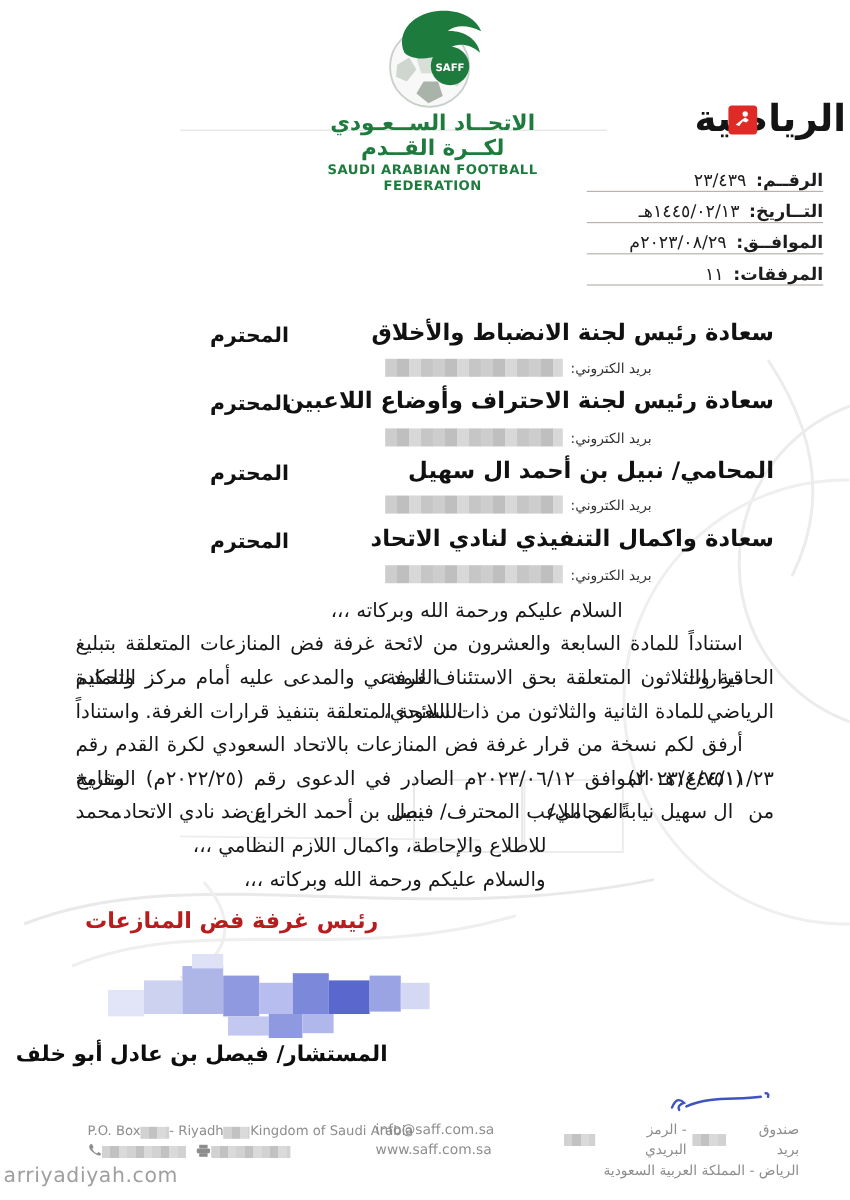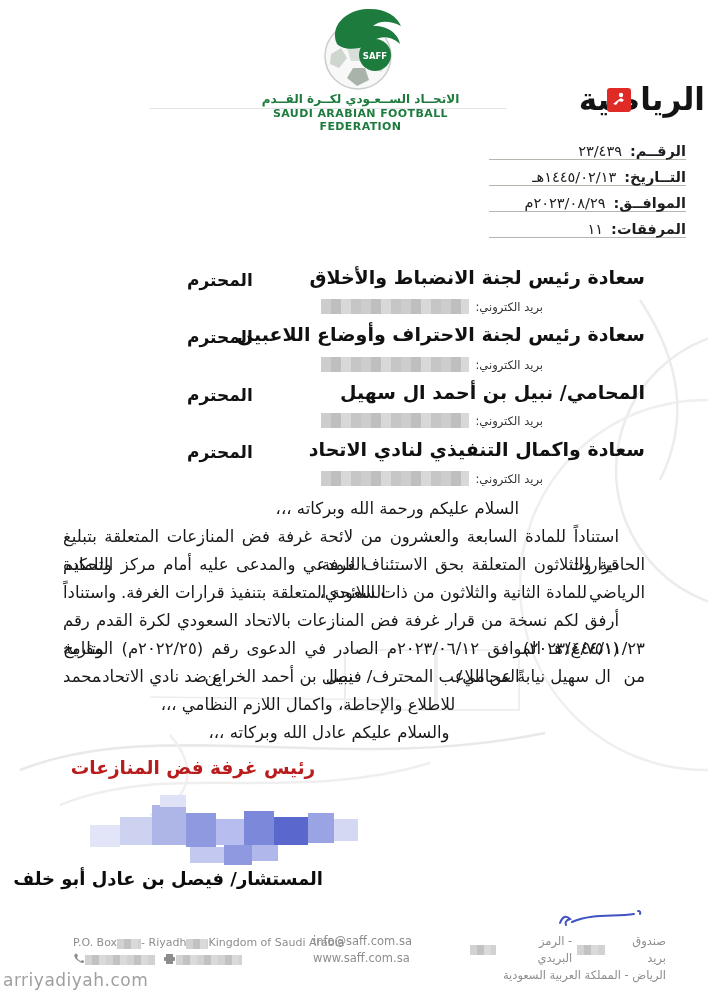--- a/index.html
+++ b/index.html
@@ -2,34 +2,34 @@
 <html lang="ar"><head>
 <meta charset="utf-8">
 <style>
   html,body{margin:0;padding:0;}
   body{background:#ffffff;font-family:"DejaVu Sans",sans-serif;}
   #page{position:relative;width:708px;height:1000px;background:#ffffff;overflow:hidden;}
   
   #wm{position:absolute;inset:0;z-index:0;pointer-events:none;}
   
   #saff-block{position:absolute;left:248px;top:6px;width:225px;text-align:center;z-index:2;}
-  .saff-ar{color:#1e7b3e;font-size:12px;font-weight:bold;letter-spacing:1px;direction:rtl;}
+  .saff-ar{color:#1e7b3e;font-size:18px;font-weight:bold;letter-spacing:1px;direction:rtl;}
   .saff-en{color:#1e7b3e;font-size:11px;font-weight:bold;letter-spacing:.4px;margin-top:1px;}
   #header-rule{position:absolute;left:150px;top:108px;width:356px;height:1px;background:#e3e3e3;z-index:1;}
   #ryd-logo{position:absolute;left:545px;top:82px;width:160px;height:36px;z-index:2;direction:rtl;}
   .ryd-text{font-size:31px;font-weight:900;color:#141414;letter-spacing:-1px;line-height:34px;font-family:"DejaVu Sans",sans-serif;}
   .ryd-red{position:absolute;left:62px;top:6px;width:24px;height:24px;background:#e02a26;border-radius:3px;display:flex;align-items:center;justify-content:center;}
   
   #ref-block{position:absolute;left:489px;top:134px;width:197px;z-index:2;direction:rtl;}
   .ref-row{display:flex;align-items:flex-end;gap:8px;height:25px;border-bottom:1px solid #b9b3ad;font-size:14.5px;color:#1d1d1d;}
   .ref-label{font-weight:600;white-space:nowrap;}
   .ref-value{white-space:nowrap;}
   
   .recipient-name{position:absolute;right:63px;font-size:19px;font-weight:bold;color:#111;direction:rtl;white-space:nowrap;z-index:2;}
-  .honorific{position:absolute;left:175px;font-size:17px;font-weight:bold;color:#111;direction:rtl;z-index:2;margin-left:12px;}
+  .honorific{position:absolute;left:175px;font-size:17px;font-weight:bold;color:#111;direction:rtl;z-index:2;}
   .email-line{position:absolute;right:165px;display:flex;flex-direction:row;direction:rtl;align-items:center;gap:6px;z-index:2;}
   .email-label{font-size:11.5px;color:#333;white-space:nowrap;text-align:center;}
   .redact{height:15px;width:148px;background:
      repeating-linear-gradient(90deg,#cdcdcd 0 10px,#bfbfbf 10px 20px,#d8d8d8 20px 30px,#c6c6c6 30px 40px),
      repeating-linear-gradient(0deg,rgba(255,255,255,.25) 0 5px,rgba(120,120,120,.12) 5px 10px);}
   
   #body-block{position:absolute;left:63px;top:495px;width:582px;z-index:2;direction:rtl;color:#181818;font-size:16.5px;}
   .bline{height:28px;line-height:28px;white-space:nowrap;}
   .b-right{text-align:right;padding-right:126px;}
   .b-ind{text-align:justify;text-align-last:justify;padding-right:26px;white-space:normal;}
@@ -151,21 +151,21 @@
 
   <div id="body-block">
     <div class="bline b-right">السلام عليكم ورحمة الله وبركاته ،،،</div>
     <div class="bline b-ind">استناداً للمادة السابعة والعشرون من لائحة غرفة فض المنازعات المتعلقة بتبليغ قرارات الغرفة، وللمادة</div>
     <div class="bline b-just">الحادية والثلاثون المتعلقة بحق الاستئناف للمدعي والمدعى عليه أمام مركز التحكيم الرياضي السعودي، واستناداً</div>
     <div class="bline b-center">للمادة الثانية والثلاثون من ذات اللائحة المتعلقة بتنفيذ قرارات الغرفة.</div>
     <div class="bline b-ind">أرفق لكم نسخة من قرار غرفة فض المنازعات بالاتحاد السعودي لكرة القدم رقم (٧٥١/غ/٢٠٢٣) وتاريخ</div>
     <div class="bline b-just">١٤٤٤/١١/٢٣هـ الموافق ٢٠٢٣/٠٦/١٢م الصادر في الدعوى رقم (٢٠٢٢/٢٥م) المقامة من المحامي/ نبيل بن محمد</div>
     <div class="bline b-center">ال سهيل نيابةً عن اللاعب المحترف/ فيصل بن أحمد الخراع ضد نادي الاتحاد.</div>
     <div class="bline b-center-r1">للاطلاع والإحاطة، واكمال اللازم النظامي ،،،</div>
-    <div class="bline b-center-r2">والسلام عليكم عادل الله وبركاته ،،،</div>
+    <div class="bline b-center-r2">والسلام عليكم ورحمة الله وبركاته ،،،</div>
   </div>
 
   <div id="sig-title">رئيس غرفة فض المنازعات</div>
   <div id="sig-blob">
     <div style="left:0px;top:30px;width:30px;height:22px;background:#e2e4f7;"></div>
     <div style="left:30px;top:22px;width:32px;height:28px;background:#cdd2f0;"></div>
     <div style="left:62px;top:10px;width:34px;height:40px;background:#aeb6e8;"></div>
     <div style="left:96px;top:18px;width:30px;height:34px;background:#8f99df;"></div>
     <div style="left:126px;top:24px;width:28px;height:26px;background:#b7bdee;"></div>
     <div style="left:154px;top:16px;width:30px;height:34px;background:#7c88d9;"></div>

